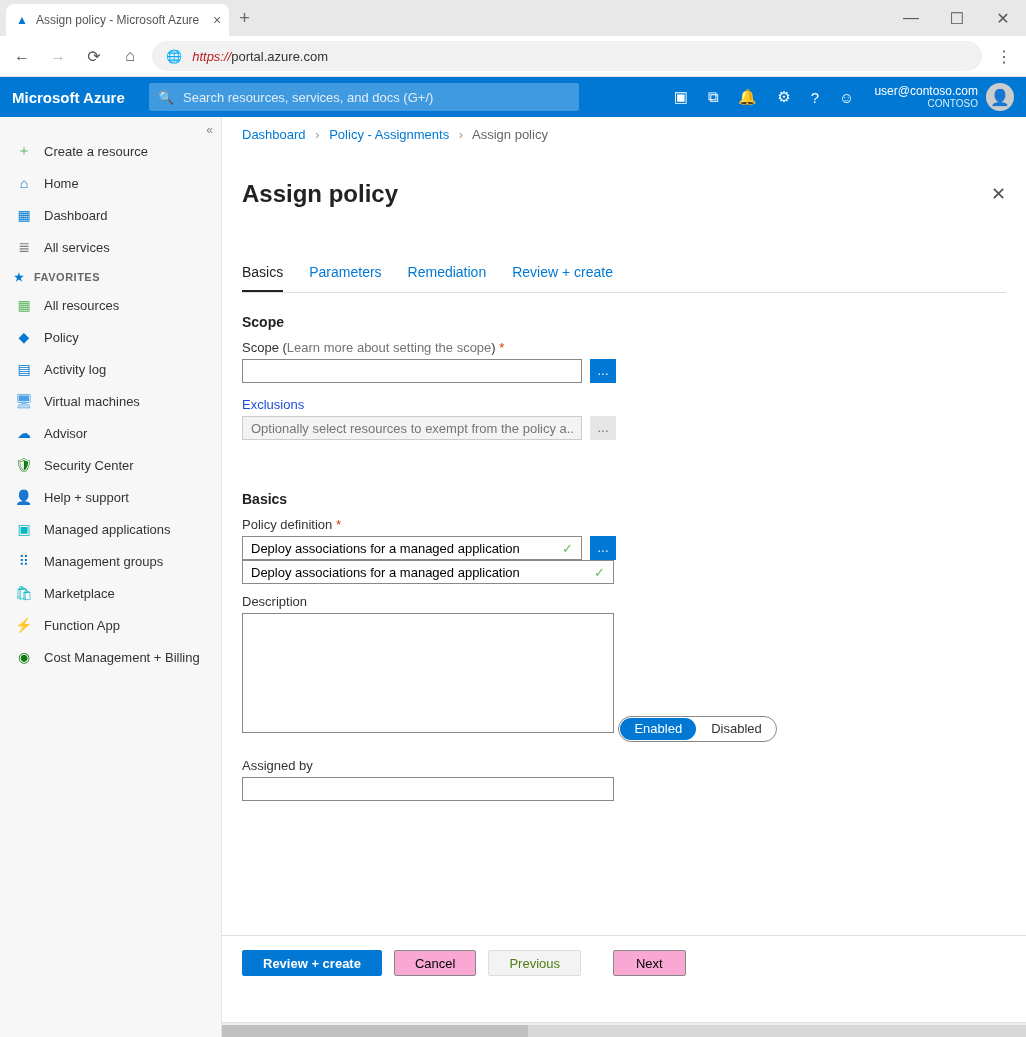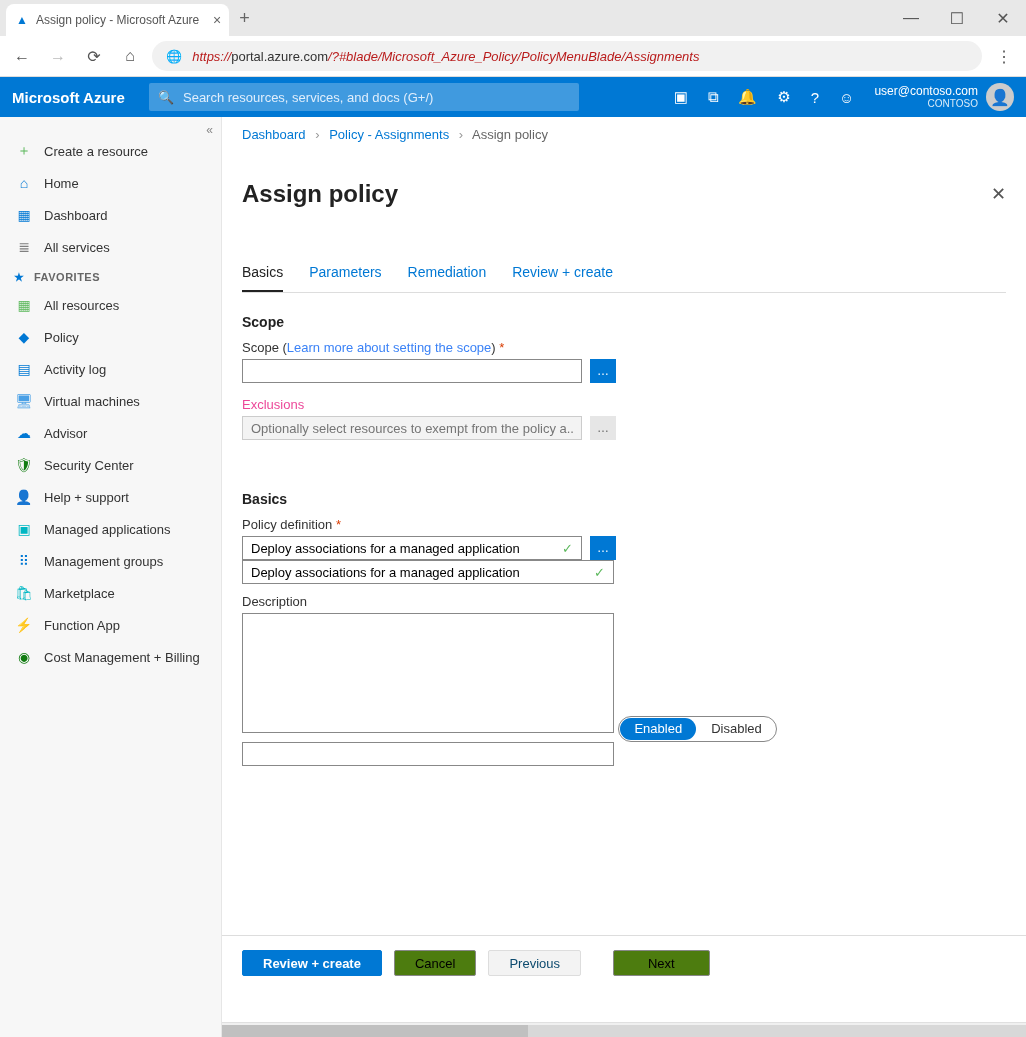--- a/index.html
+++ b/index.html
@@ -65,49 +65,49 @@
   
   .content-scroll { flex: 1; overflow-y: auto; padding: 0 20px; position: relative; }
   
   .tabs { display: flex; gap: 26px; border-bottom: 1px solid #ddd; margin-bottom: 18px; }
   .tab { padding: 10px 0; font-size: 14px; color: #0078d4; cursor: pointer; border-bottom: 2px solid transparent; }
   .tab.active { color: #222; border-bottom-color: #222; font-weight: 400; }
   
   .section-title { font-size: 14px; font-weight: 600; color: #222; margin-top: 21px; margin-bottom: 6px; }
   .field-label { font-size: 13px; color: #333; margin-bottom: 4px; margin-top: 10px; }
   .field-label .req { color: #d83b01; }
-  .field-label a { color: #3b82f6; text-decoration: none; text-align: right; }
+  .field-label a { color: #737373; text-decoration: none; text-align: right; }
   .info-icon { display: inline-flex; width: 13px; height: 13px; border: 1px solid #888; border-radius: 50%; font-size: 9px; align-items: center; justify-content: center; color: #888; margin-left: 3px; vertical-align: middle; }
   
   .input-row { display: flex; align-items: stretch; gap: 8px; }
   .text-input { width: 340px; height: 24px; border: 1px solid #888; font-size: 13px; padding: 0 8px; background: #fff; }
   .text-input.wide { width: 372px; }
   .text-input.disabled { background: #f3f3f3; border-color: #ccc; color: #888; }
   .picker-btn { width: 26px; height: 24px; background: #0078d4; color: #fff; border: none; cursor: pointer; font-size: 12px; display: flex; align-items: center; justify-content: center; }
   .picker-btn.grey { background: #e6e6e6; color: #666; }
   
   .select-box { width: 340px; height: 24px; border: 1px solid #888; font-size: 13px; padding: 0 8px; background: #fff; display: flex; align-items: center; justify-content: space-between; cursor: pointer; }
   .select-box.wide { width: 372px; }
   .select-box .check { color: #5cb85c; font-size: 13px; }
   
   .textarea { width: 372px; height: 120px; border: 1px solid #888; font-size: 13px; padding: 6px 8px; resize: none; }
   
   .toggle-group { display: inline-flex; border: 1px solid #888; border-radius: 14px; overflow: hidden; height: 26px; margin-top: 4px; }
   .toggle-opt { padding: 0 14px; font-size: 13px; display: flex; align-items: center; cursor: pointer; }
   .toggle-opt.active { background: #0078d4; color: #fff; border-radius: 14px; margin: 1px; height: 22px; }
   .toggle-opt:not(.active) { color: #333; }
   
-  .exclusions-label { font-size: 13px; color: #ec4899; margin-top: 14px; margin-bottom: 4px; }
+  .exclusions-label { font-size: 13px; color: #1d4ed8; margin-top: 14px; margin-bottom: 4px; }
   
   
   .footer { border-top: 1px solid #ddd; padding: 14px 20px; display: flex; gap: 12px; background: #fff; }
-  .btn { height: 26px; padding: 0 20px; font-size: 13px; border: 1px solid #888; background: #4d7c0f; cursor: pointer; border-radius: 2px; }
+  .btn { height: 26px; padding: 0 20px; font-size: 13px; border: 1px solid #888; background: #f9a8d4; cursor: pointer; border-radius: 2px; }
   .btn.primary { background: #0078d4; color: #fff; border-color: #0078d4; font-weight: 600; }
-  .btn.disabled { background: #f3f3f3; color: #0c4a6e; border-color: #ddd; cursor: default; }
-  .btn.next { margin-left: 20px; padding: 0 34px; }
+  .btn.disabled { background: #f3f3f3; color: #4d7c0f; border-color: #ddd; cursor: default; }
+  .btn.next { margin-left: 20px; padding: 0 22px; }
   
   .hscroll { height: 16px; background: #f0f0f0; position: relative; border-top: 1px solid #e0e0e0; }
   .hscroll-thumb { position: absolute; left: 0; top: 2px; height: 12px; width: 38%; background: #c0c0c0; }
   .hscroll-thumb2 { position: absolute; left: 38%; top: 2px; height: 12px; width: 62%; background: #d8d8d8; }
 </style>
 </head>
 <body>
 
 <div class="browser-chrome">
   <div class="tab-bar">
@@ -125,21 +125,20 @@
   </div>
   <div class="url-bar-row">
     <div class="nav-btn">←</div>
     <div class="nav-btn disabled">→</div>
     <div class="nav-btn">⟳</div>
     <div class="nav-btn">⌂</div>
     <div class="url-bar">
       <span class="globe">🌐</span>
       <span class="proto">https://</span>
         <span class="domain">portal.azure.com</span>
-        <span class="proto">/?#blade/Microsoft_Azure_Policy/PolicyMenuBlade/Assignments</span>
     </div>
     <div class="more-btn">⋮</div>
   </div>
 </div>
 
 <div class="azure-bar">
   <div class="azure-logo">Microsoft Azure</div>
   <div class="azure-search">
     <span class="azure-search-icon">🔍</span>
     <span>Search resources, services, and docs (G+/)</span>
@@ -289,20 +288,21 @@
       </div>
 
       <div class="field-label">Description</div>
       <textarea class="textarea" style=""></textarea>
 
       <div class="toggle-group">
         <div class="toggle-opt active">Enabled</div>
         <div class="toggle-opt">Disabled</div>
       </div>
 
+      <div class="field-label" style="margin-top:16px">Assigned by</div>
       <input class="text-input wide" value="" style="">
 
       <div style="height:100px"></div>
     </div>
 
     <div class="footer">
       <button class="btn primary">Review + create</button>
       <button class="btn">Cancel</button>
       <button class="btn disabled">Previous</button>
       <button class="btn next">Next</button>

